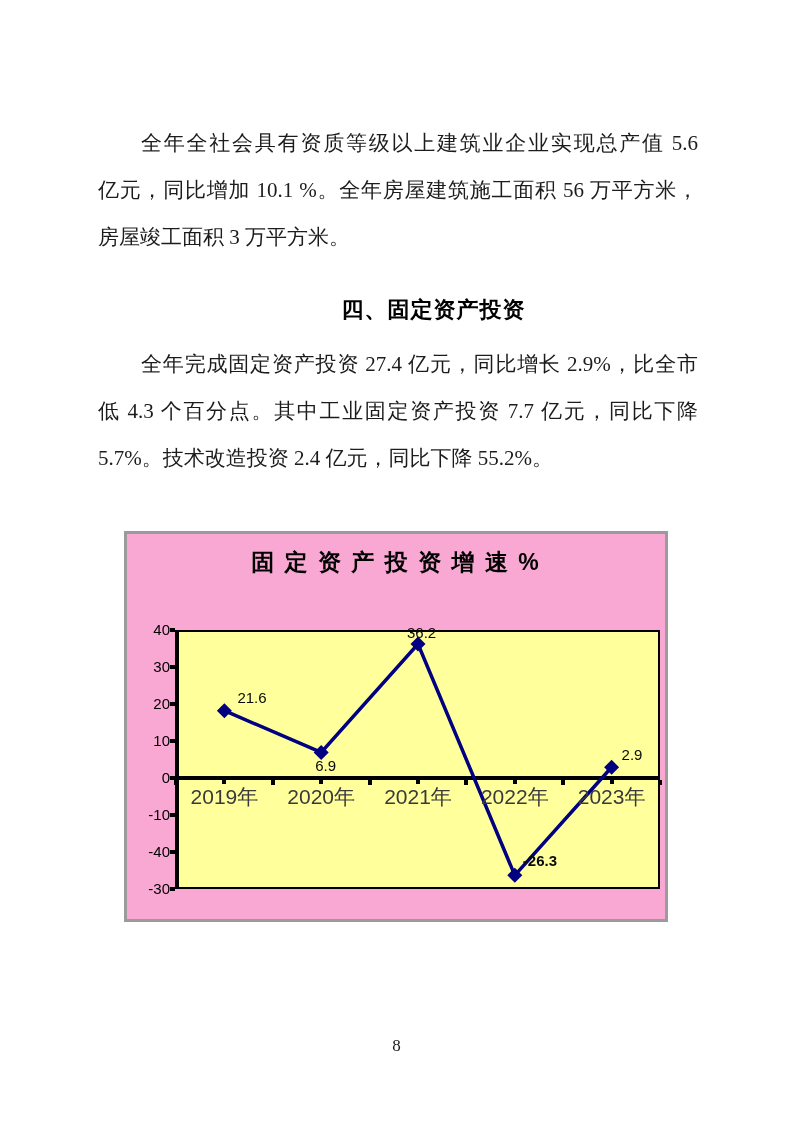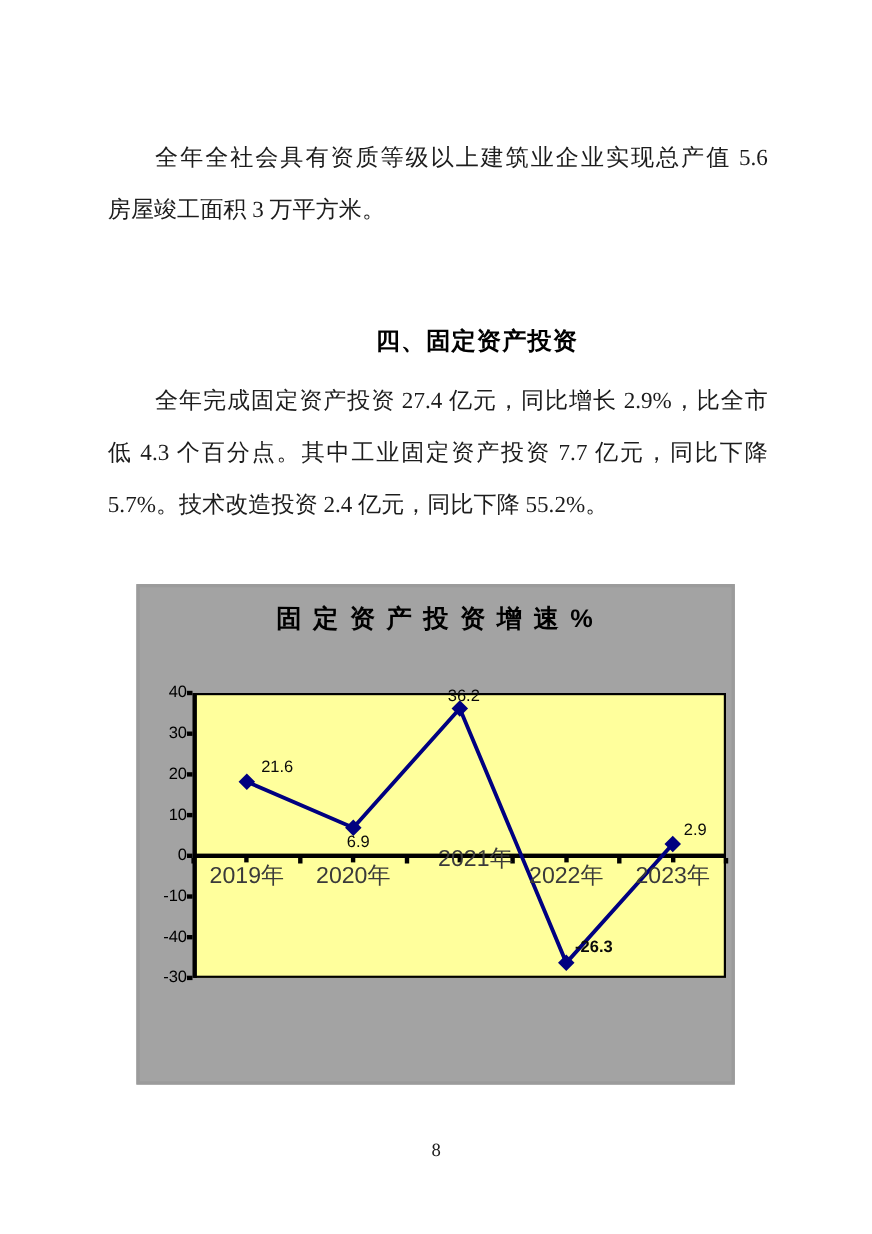--- a/index.html
+++ b/index.html
@@ -16,22 +16,22 @@
   .pline.indent{padding-left:43px;}
   .pline.last{text-align:left;text-align-last:left;}
   
   .heading{
     left:0;width:793px;text-align:center;
     font-family:"Liberation Sans","DejaVu Sans",sans-serif;
     font-weight:bold;font-size:22px;color:#000;letter-spacing:1px;padding-left:37px;
   }
   
   .chart-frame{
-    left:124px;top:531px;width:544px;height:455px;
-    border:3px solid #9b9b9b;background:#a3a3a3;box-sizing:border-box;
+    left:124px;top:531px;width:544px;height:391px;
+    border:3px solid #9b9b9b;background:#f9a8d4;box-sizing:border-box;
   }
   .chart-title{
     left:0;top:13px;width:538px;text-align:center;
     font-family:"Liberation Sans","DejaVu Sans",sans-serif;
     font-weight:bold;font-size:23px;color:#000;letter-spacing:2px;
   }
   .plot{
     left:49px;top:96px;width:484px;height:259px;background:#ffff9c;
   }
   .plot-border{position:absolute;inset:0;border:2px solid #000;pointer-events:none;}
@@ -49,20 +49,21 @@
   .page-number{
     left:0;top:1036px;width:793px;text-align:center;
     font-size:17px;color:#1c1c1c;
   }
 </style>
 </head>
 <body>
 
 <div class="abs para" style="top:120px">
   <div class="pline just indent">全年全社会具有资质等级以上建筑业企业实现总产值 5.6</div>
+  <div class="pline just">亿元，同比增加 10.1 %。全年房屋建筑施工面积 56 万平方米，</div>
   <div class="pline last">房屋竣工面积 3 万平方米。</div>
 </div>
 
 <div class="abs heading" style="top:295px">四、固定资产投资</div>
 
 <div class="abs para" style="top:341px">
   <div class="pline just indent">全年完成固定资产投资 27.4 亿元，同比增长 2.9%，比全市</div>
   <div class="pline just">低 4.3 个百分点。其中工业固定资产投资 7.7 亿元，同比下降</div>
   <div class="pline last">5.7%。技术改造投资 2.4 亿元，同比下降 55.2%。</div>
 </div>
@@ -100,21 +101,21 @@
         <polygon points="338.8,237.81 346.3,245.31 338.8,252.81 331.3,245.31" fill="#000080"></polygon>
         <polygon points="435.6,129.76999999999998 443.1,137.26999999999998 435.6,144.76999999999998 428.1,137.26999999999998" fill="#000080"></polygon>
       </svg>
       <div class="ptlabel" style="left: 61.4px; top: 58.66px;">21.6</div>
       <div class="ptlabel" style="left: 139.2px; top: 127.47px;">6.9</div>
       <div class="ptlabel" style="left: 231px; top: -5.94px;">36.2</div>
       <div class="ptlabel" style="left: 346.8px; top: 222.31px; font-weight: bold;">-26.3</div>
       <div class="ptlabel" style="left: 445.6px; top: 116.27px;">2.9</div>
       <div class="catlabel" style="left: 0.4px; top: 158px; width: 96px;">2019年</div>
       <div class="catlabel" style="left: 97.2px; top: 158px; width: 96px;">2020年</div>
-      <div class="catlabel" style="left: 194px; top: 142px; width: 96px; text-align: right;">2021年</div>
+      <div class="catlabel" style="left: 194px; top: 158px; width: 96px;">2021年</div>
       <div class="catlabel" style="left: 290.8px; top: 158px; width: 96px;">2022年</div>
       <div class="catlabel" style="left: 387.6px; top: 158px; width: 96px;">2023年</div>
     </div>
   <div id="ylabels">
       <div class="ylabel" style="left: 1px; top: 87px;">40</div>
       <div class="ylabel" style="left: 1px; top: 124px;">30</div>
       <div class="ylabel" style="left: 1px; top: 161px;">20</div>
       <div class="ylabel" style="left: 1px; top: 198px;">10</div>
       <div class="ylabel" style="left: 1px; top: 235px;">0</div>
       <div class="ylabel" style="left: 1px; top: 272px;">-10</div>

